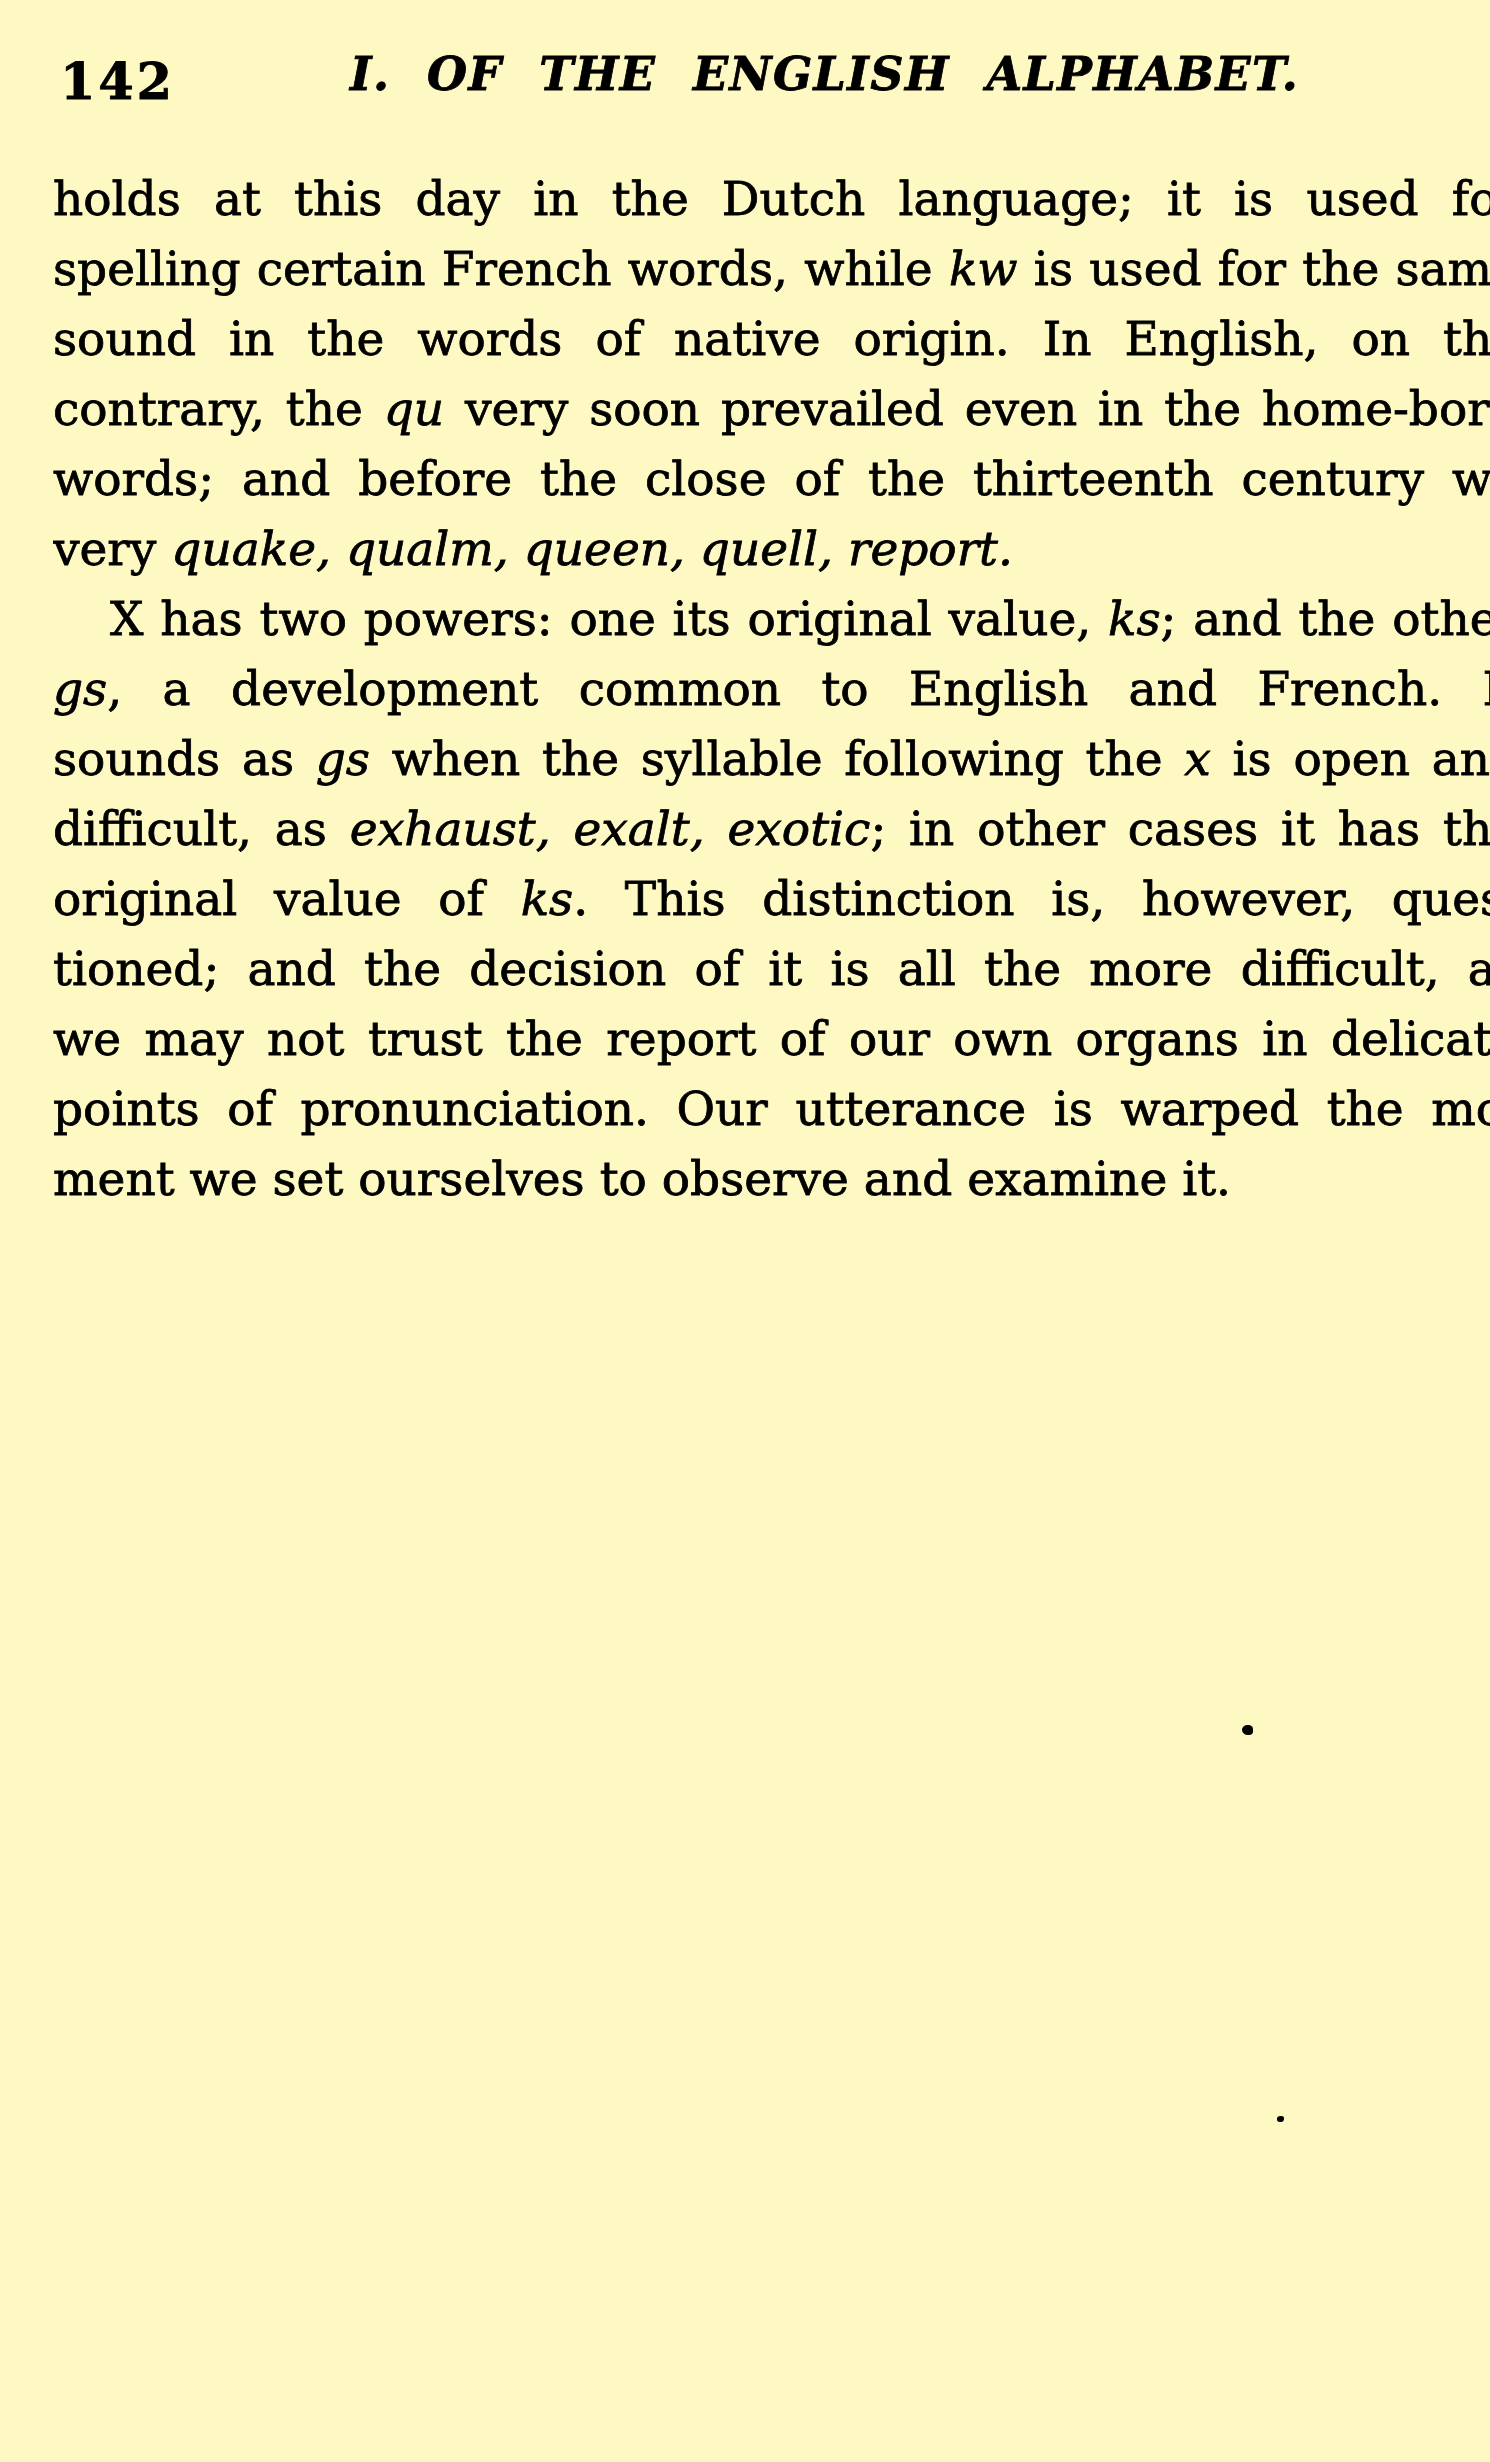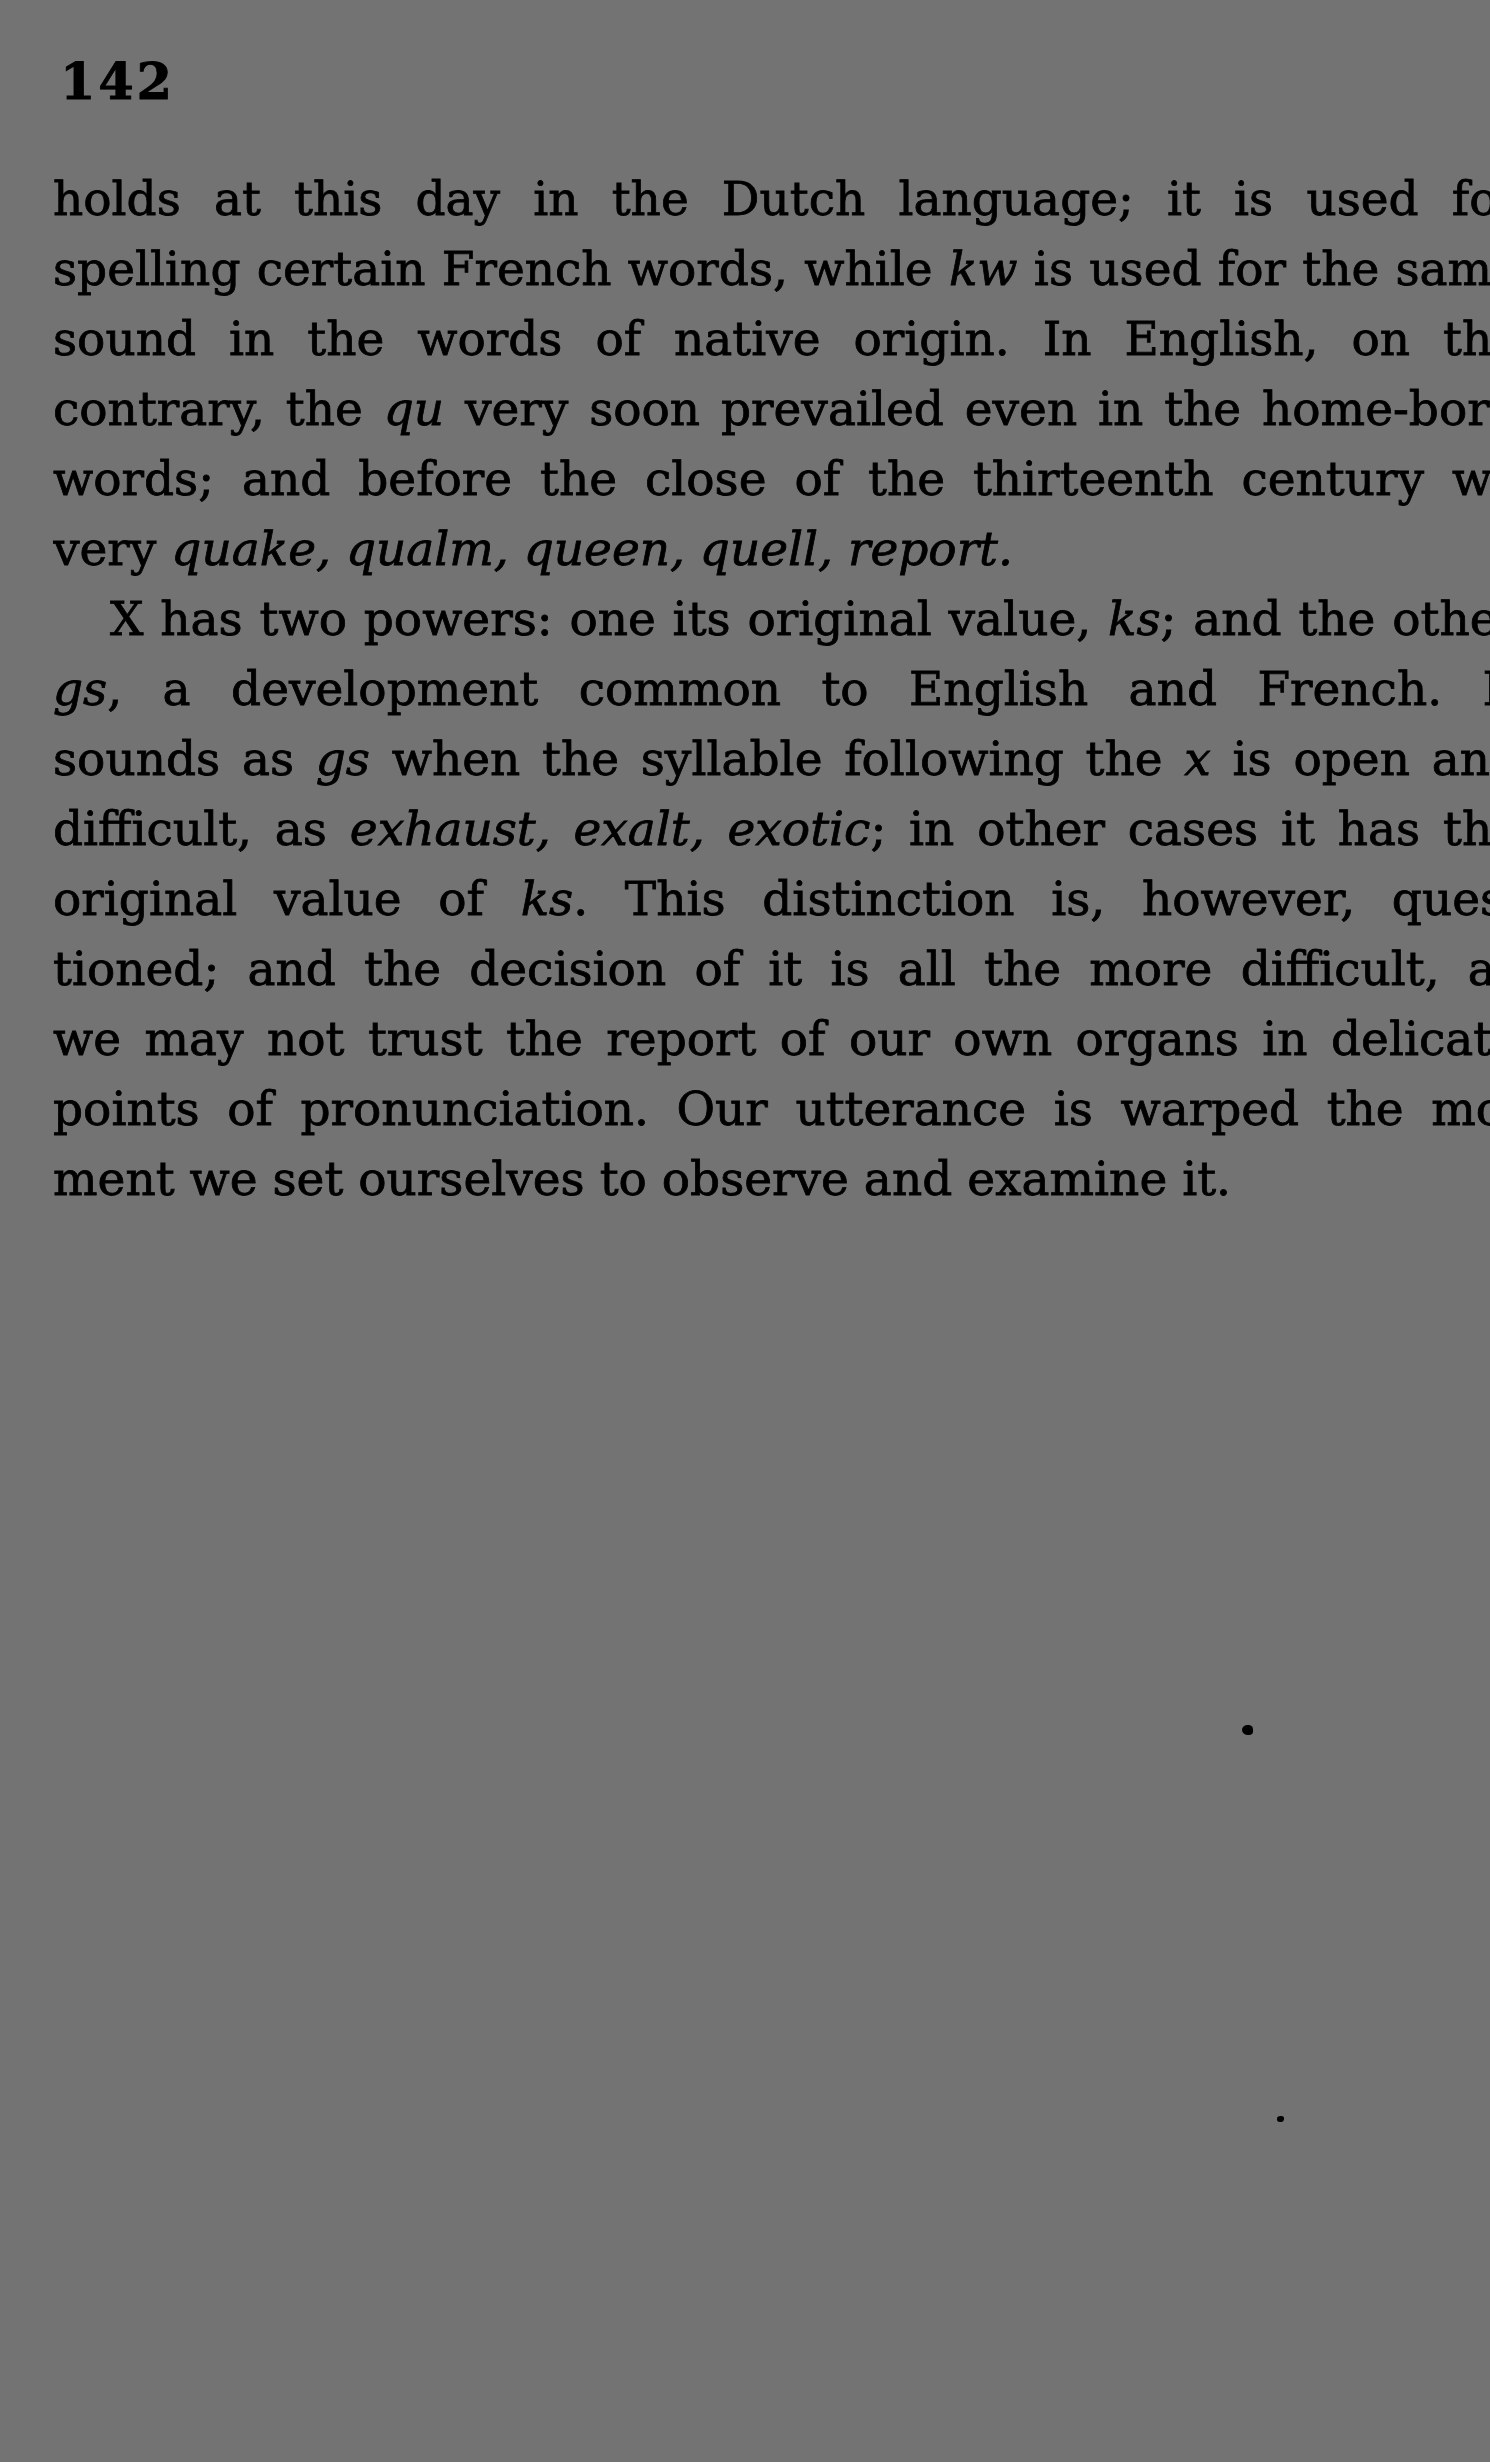--- a/index.html
+++ b/index.html
@@ -4,21 +4,21 @@
 <style>
   html, body {
     margin: 0;
     padding: 0;
     background: #ffffff;
   }
   .page {
     position: relative;
     width: 1490px;
     height: 2462px;
-    background: #737373;
+    background: #fef9c3;
     overflow: hidden;
     font-family: "DejaVu Serif", serif;
     color: #000000;
     -webkit-text-stroke: 0.8px #000000;
   }
   .page-number {
     position: absolute;
     left: 60px;
     top: 56px;
     font-size: 51px;
@@ -84,20 +84,21 @@
     border-radius: 50% 40% 55% 45%;
   }
 </style>
 </head>
 <body>
 
 <div class="page">
 
   <div class="page-number">142</div>
 
+  <div class="running-head">I. OF THE ENGLISH ALPHABET.</div>
 
   <div class="body-text">
 
     <div class="paragraph">
       <div class="line justify"><span>holds at this day in the Dutch language; it is used for</span></div>
       <div class="line justify"><span>spelling certain French words, while </span><span class="it">kw</span><span> is used for the same</span></div>
       <div class="line justify"><span>sound in the words of native origin.  In English, on the</span></div>
       <div class="line justify"><span>contrary, the </span><span class="it">qu</span><span> very soon prevailed even in the home-born</span></div>
       <div class="line justify"><span>words; and before the close of the thirteenth century we</span></div>
       <div class="line"><span>very </span><span class="it">quake, qualm, queen, quell, report.</span></div>

